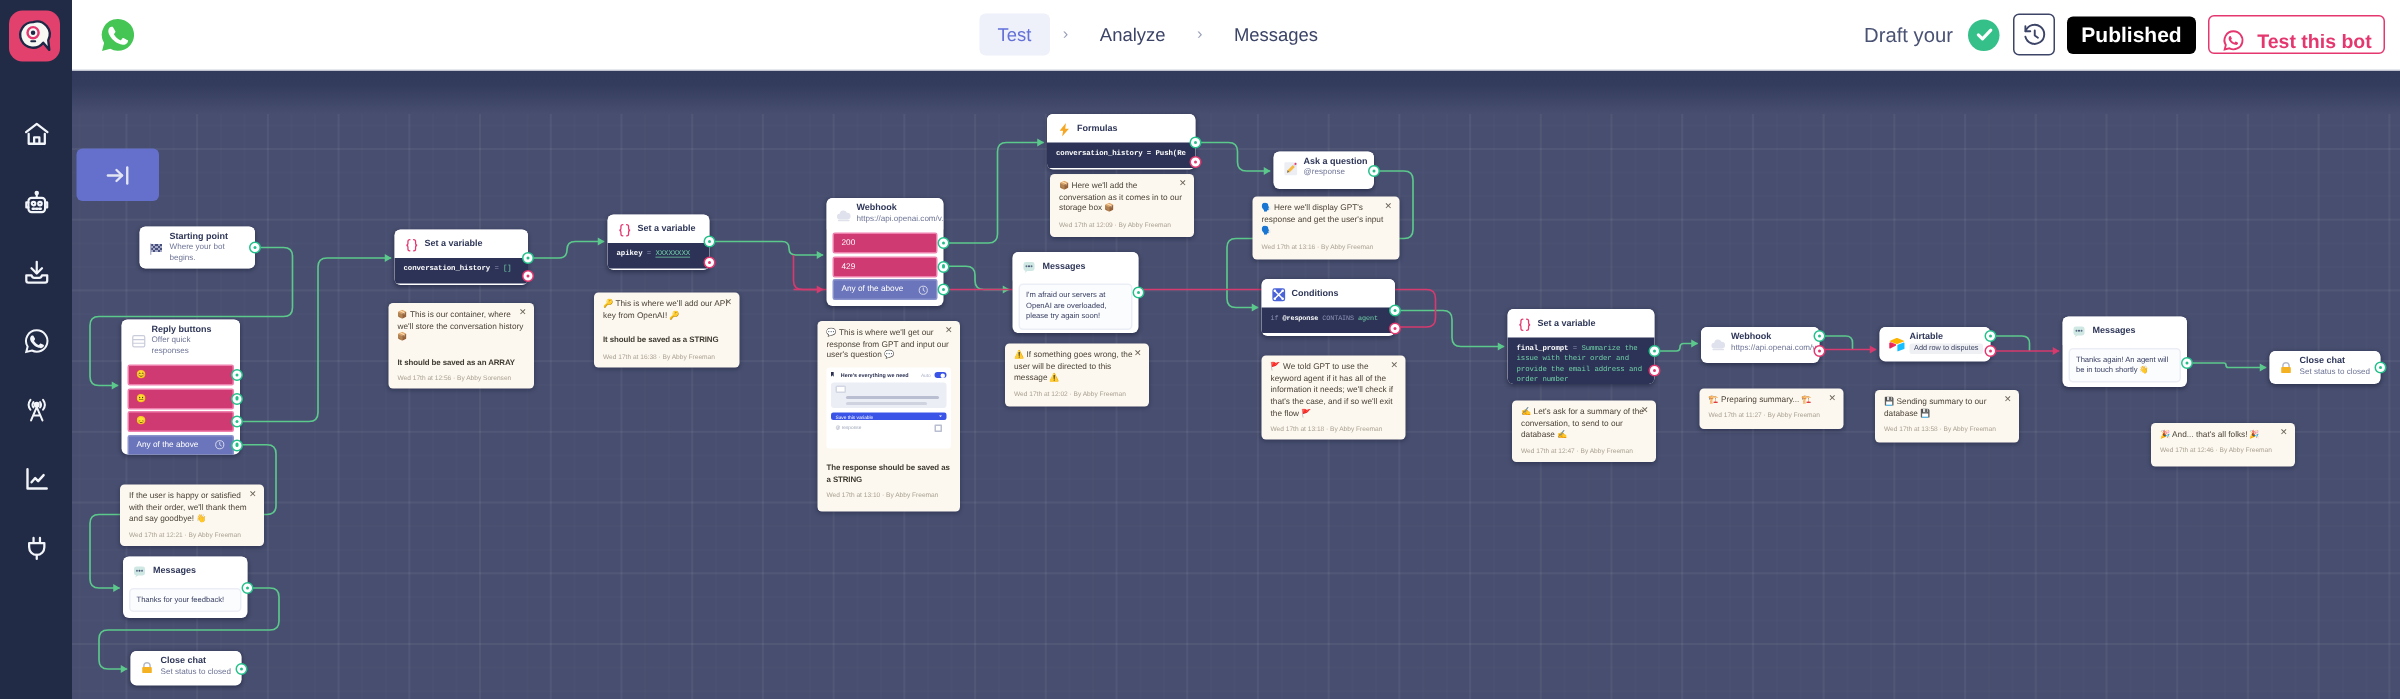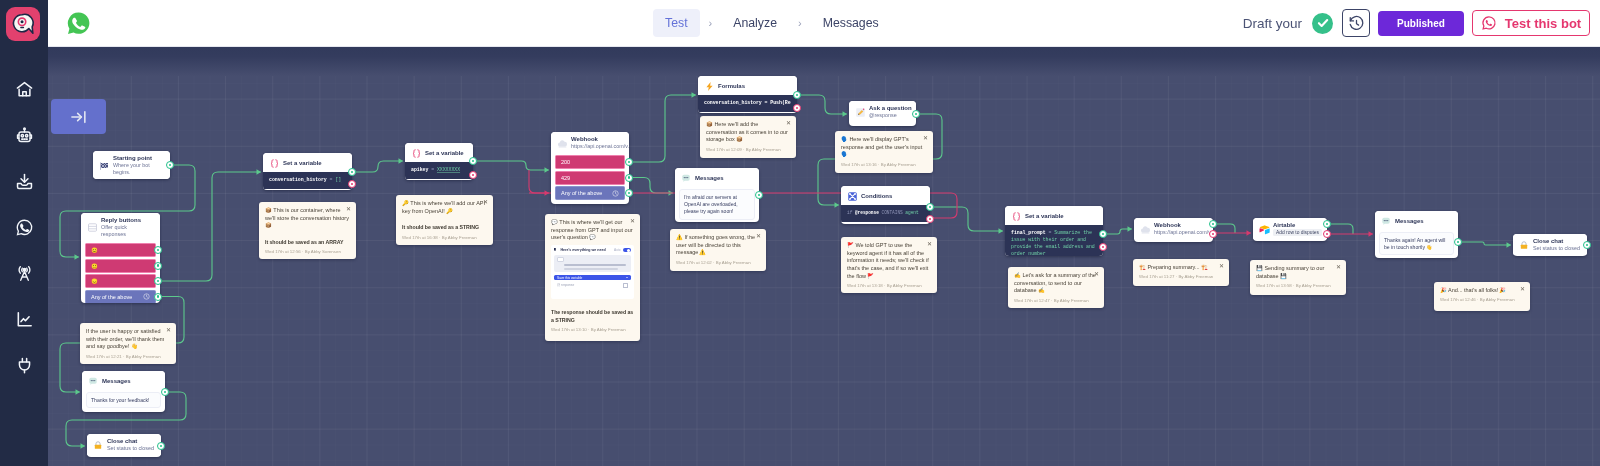--- a/index.html
+++ b/index.html
@@ -21,24 +21,24 @@
   .hdr-title{margin-left:17px;font-size:17.5px;color:#464e73;letter-spacing:.15px;}
   .tabs{position:absolute;left:605px;top:0;height:46px;display:flex;align-items:center;}
   
   .tab{font-size:12.3px;color:#3c4467;padding:7px 12px;border-radius:4px;}
   .tab.active{background:#eef0fa;color:#6472d8;}
   .tab-sep{font-size:11px;color:#9aa0b9;padding:0 9px;}
   .hdr-right{position:absolute;right:10px;top:0;height:46px;display:flex;align-items:center;}
   .draft{font-size:13.5px;color:#4b5375;margin-right:10px;}
   .check-circle{width:21px;height:21px;border-radius:50%;background:#35c08a;display:flex;align-items:center;justify-content:center;margin-right:9px;}
   .hist-btn{width:26px;height:26px;border:1.2px solid #3c4467;border-radius:4px;display:flex;align-items:center;justify-content:center;background:#fff;margin-right:8px;}
-  .pub-btn{background:#6d28d9;color:#fff;font-size:10px;font-weight:bold;border-radius:4px;height:25px;width:86px;
+  .pub-btn{background:#000000;color:#fff;font-size:14px;font-weight:bold;border-radius:4px;height:25px;width:86px;
            display:flex;align-items:center;justify-content:center;margin-right:8px;}
   .test-btn{border:1px solid #e5376f;color:#e5376f;font-size:13px;font-weight:bold;border-radius:4px;height:26px;width:118px;
-            display:flex;align-items:center;justify-content:center;gap:8px;background:#fff;box-sizing:border-box;}
+            display:flex;align-items:flex-end;justify-content:center;gap:8px;background:#fff;box-sizing:border-box;}
 
   
   .canvas{position:absolute;left:48px;top:46px;right:0;bottom:0;background:#474e6f;overflow:hidden;}
   .grid{position:absolute;left:0;top:0;right:0;bottom:0;
      background-image:
        linear-gradient(to right, rgba(255,255,255,.012) 1px, transparent 1px),
        linear-gradient(to bottom, rgba(255,255,255,.012) 1px, transparent 1px),
        linear-gradient(to right, rgba(255,255,255,.045) 1px, transparent 1px),
        linear-gradient(to bottom, rgba(255,255,255,.045) 1px, transparent 1px);
      background-size:15.72px 15.72px, 15.72px 15.72px, 47.15px 47.15px, 47.15px 47.15px;

